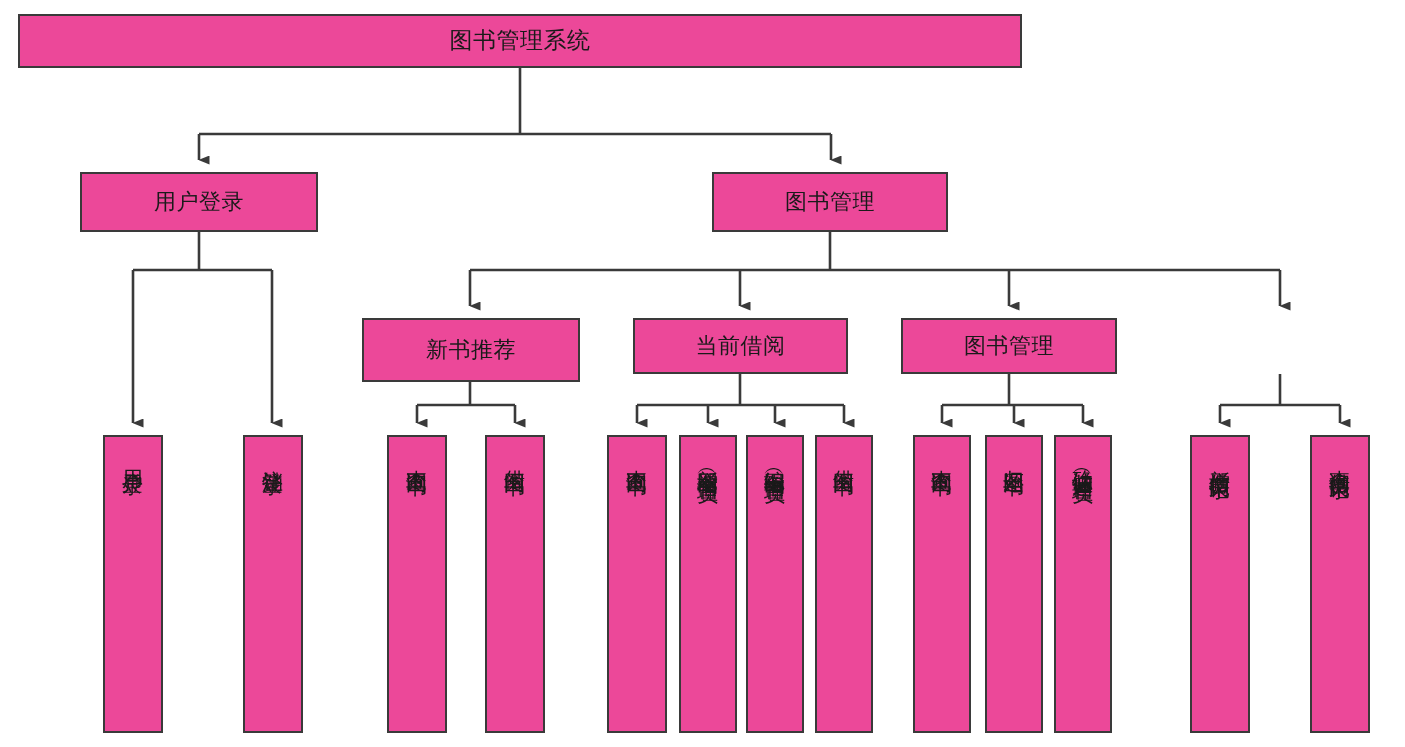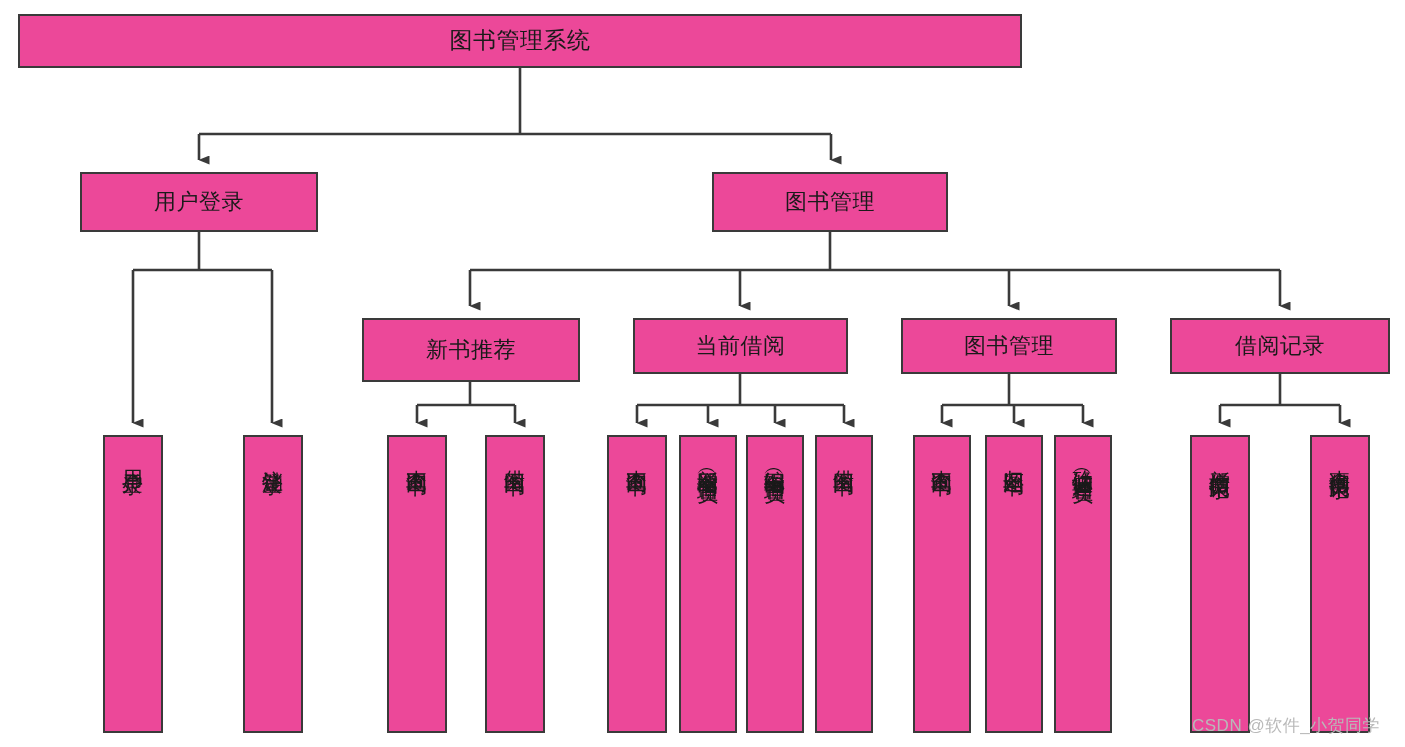--- a/index.html
+++ b/index.html
@@ -151,23 +151,20 @@
   </div>
 
   <div class="node horiz" style="left:633px; top:318px; width:215px; height:56px;">
     <span class="label">当前借阅</span>
   </div>
 
   <div class="node horiz" style="left:901px; top:318px; width:216px; height:56px;">
     <span class="label">图书管理</span>
   </div>
 
-  <div class="node horiz" style="left:1170px; top:318px; width:220px; height:56px;">
-    <span class="label">借阅记录</span>
-  </div>
 
   <div class="node vert" style="left:103px; top:435px; width:60px; height:298px;">
     <span class="label">用户登录</span>
   </div>
 
   <div class="node vert" style="left:243px; top:435px; width:60px; height:298px;">
     <span class="label">注销登录</span>
   </div>
 
   <div class="node vert" style="left:387px; top:435px; width:60px; height:298px;">
@@ -207,15 +204,14 @@
   </div>
 
   <div class="node vert" style="left:1190px; top:435px; width:60px; height:298px;">
     <span class="label">新增借阅记录</span>
   </div>
 
   <div class="node vert" style="left:1310px; top:435px; width:60px; height:298px;">
     <span class="label">查询借阅记录</span>
   </div>
 
-  <div class="watermark" style="left:1192px; top:714px;">CSDN @软件_小贺同学</div>
 
 </div>
 
 </body></html>

